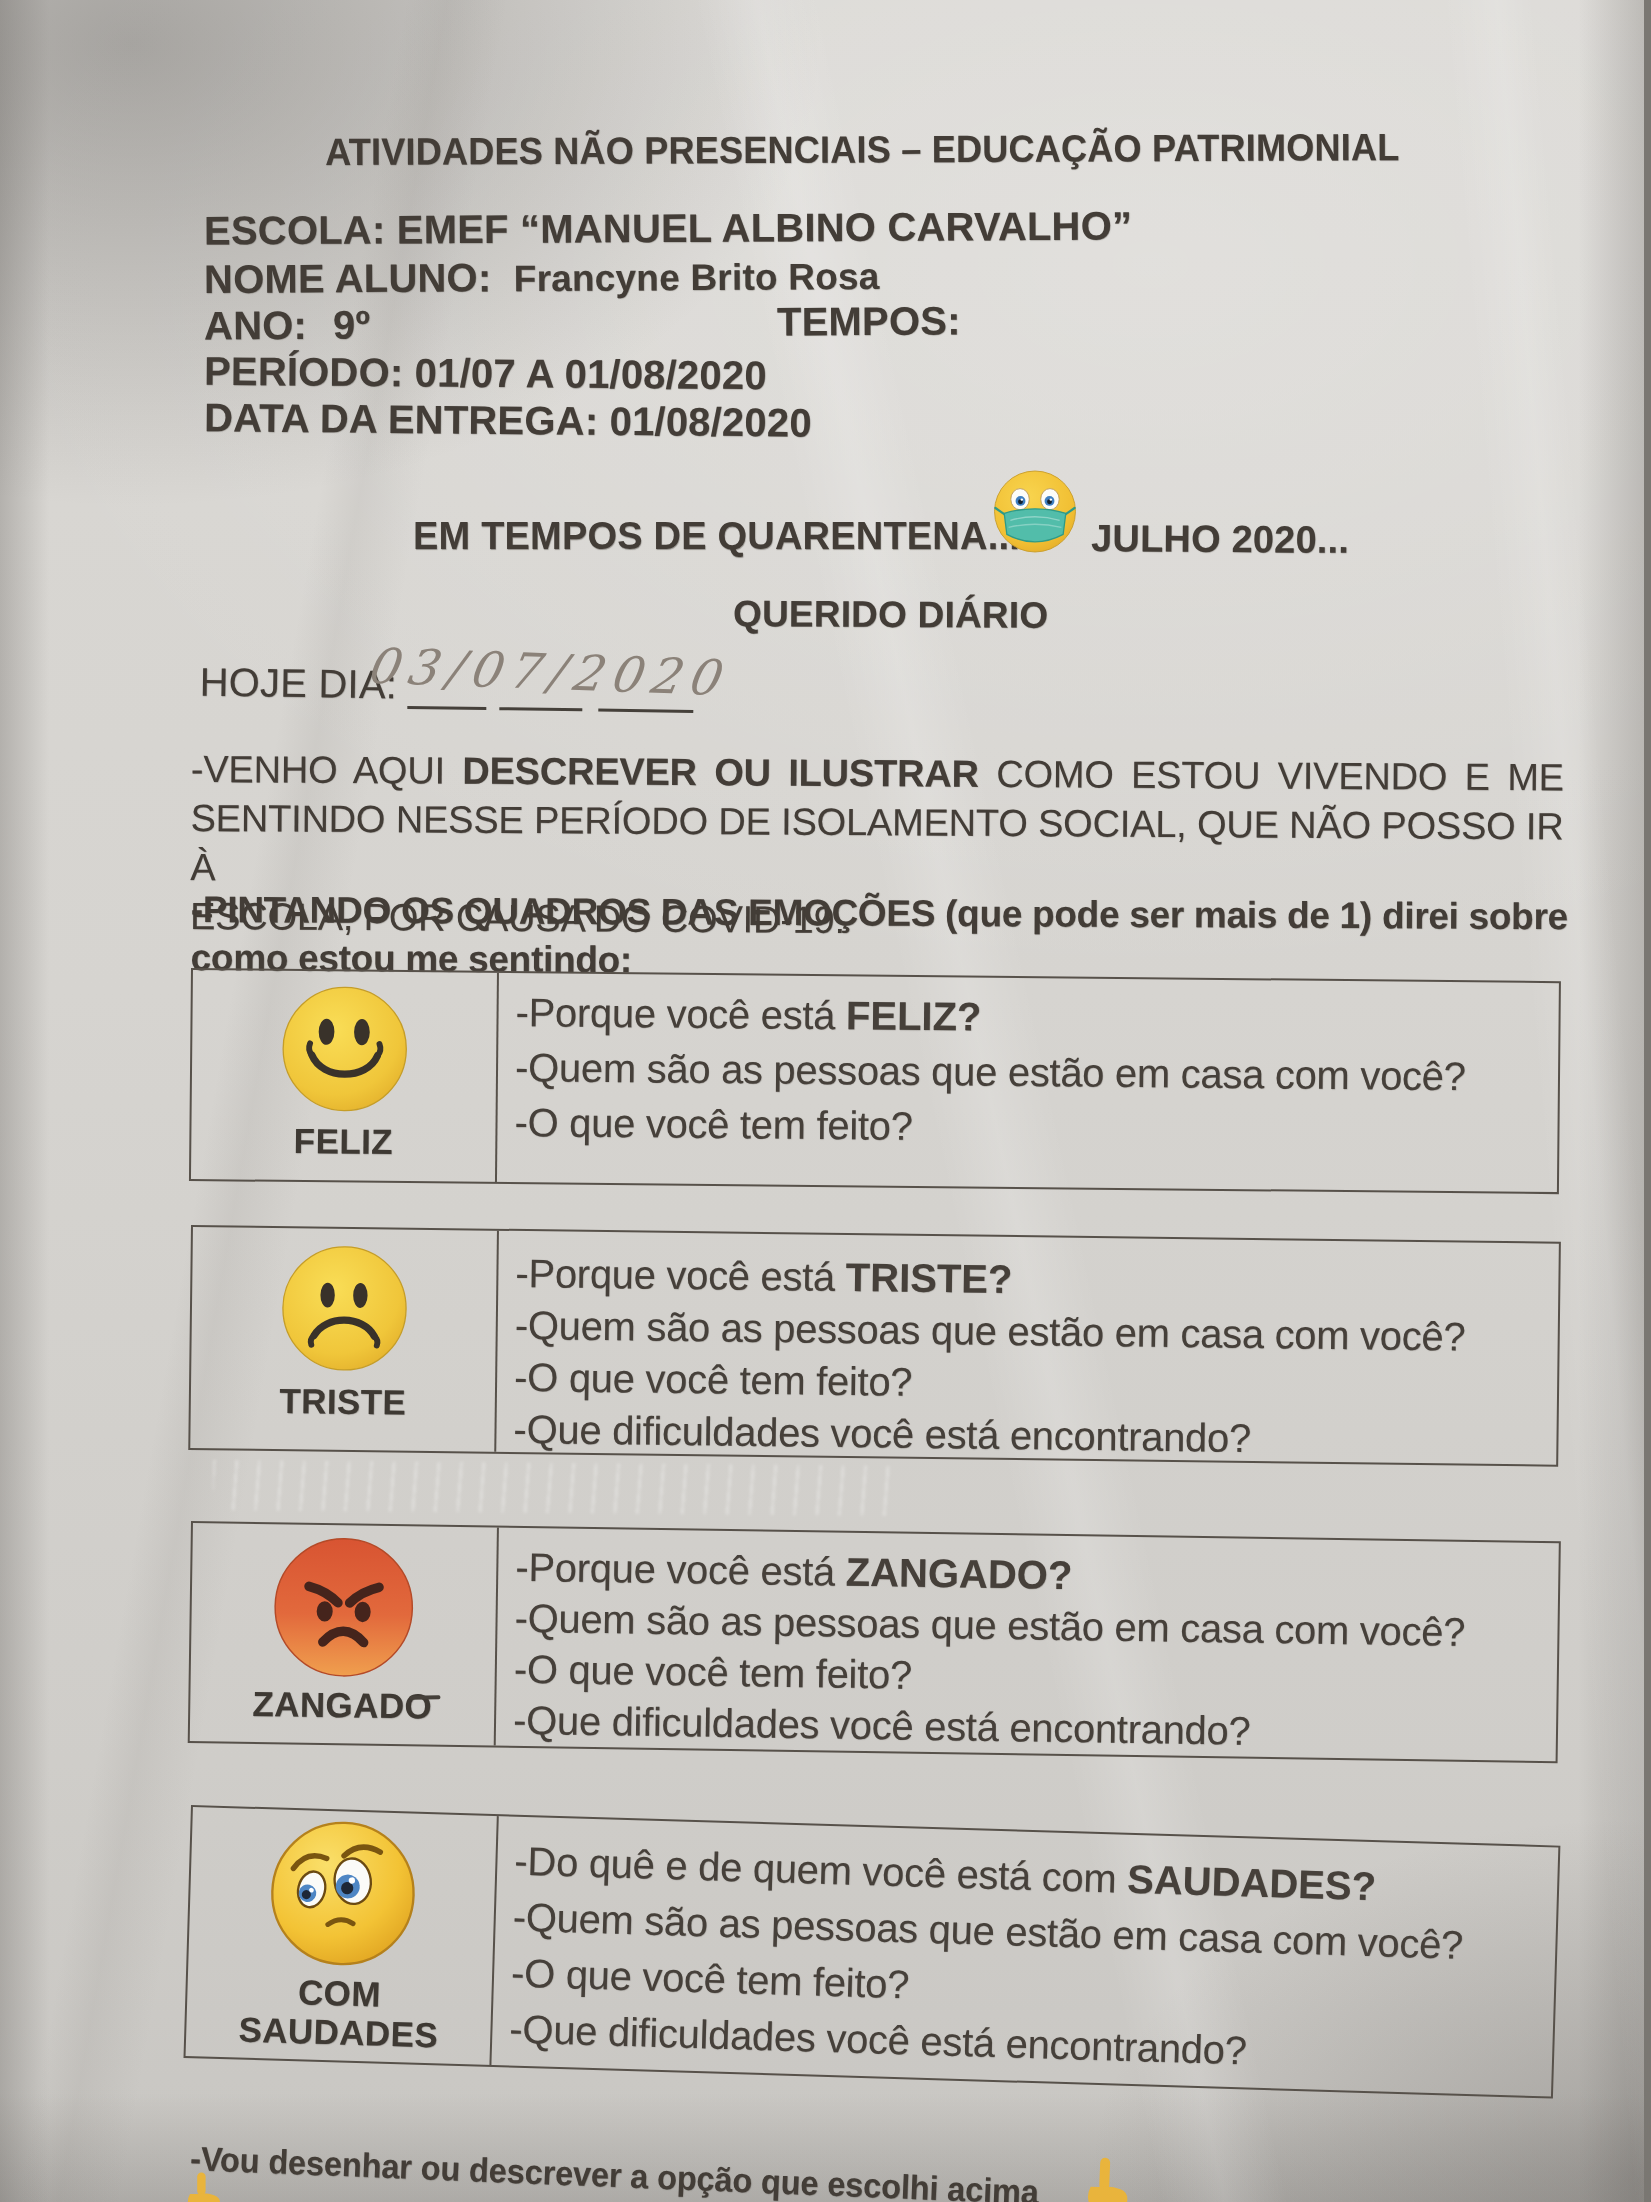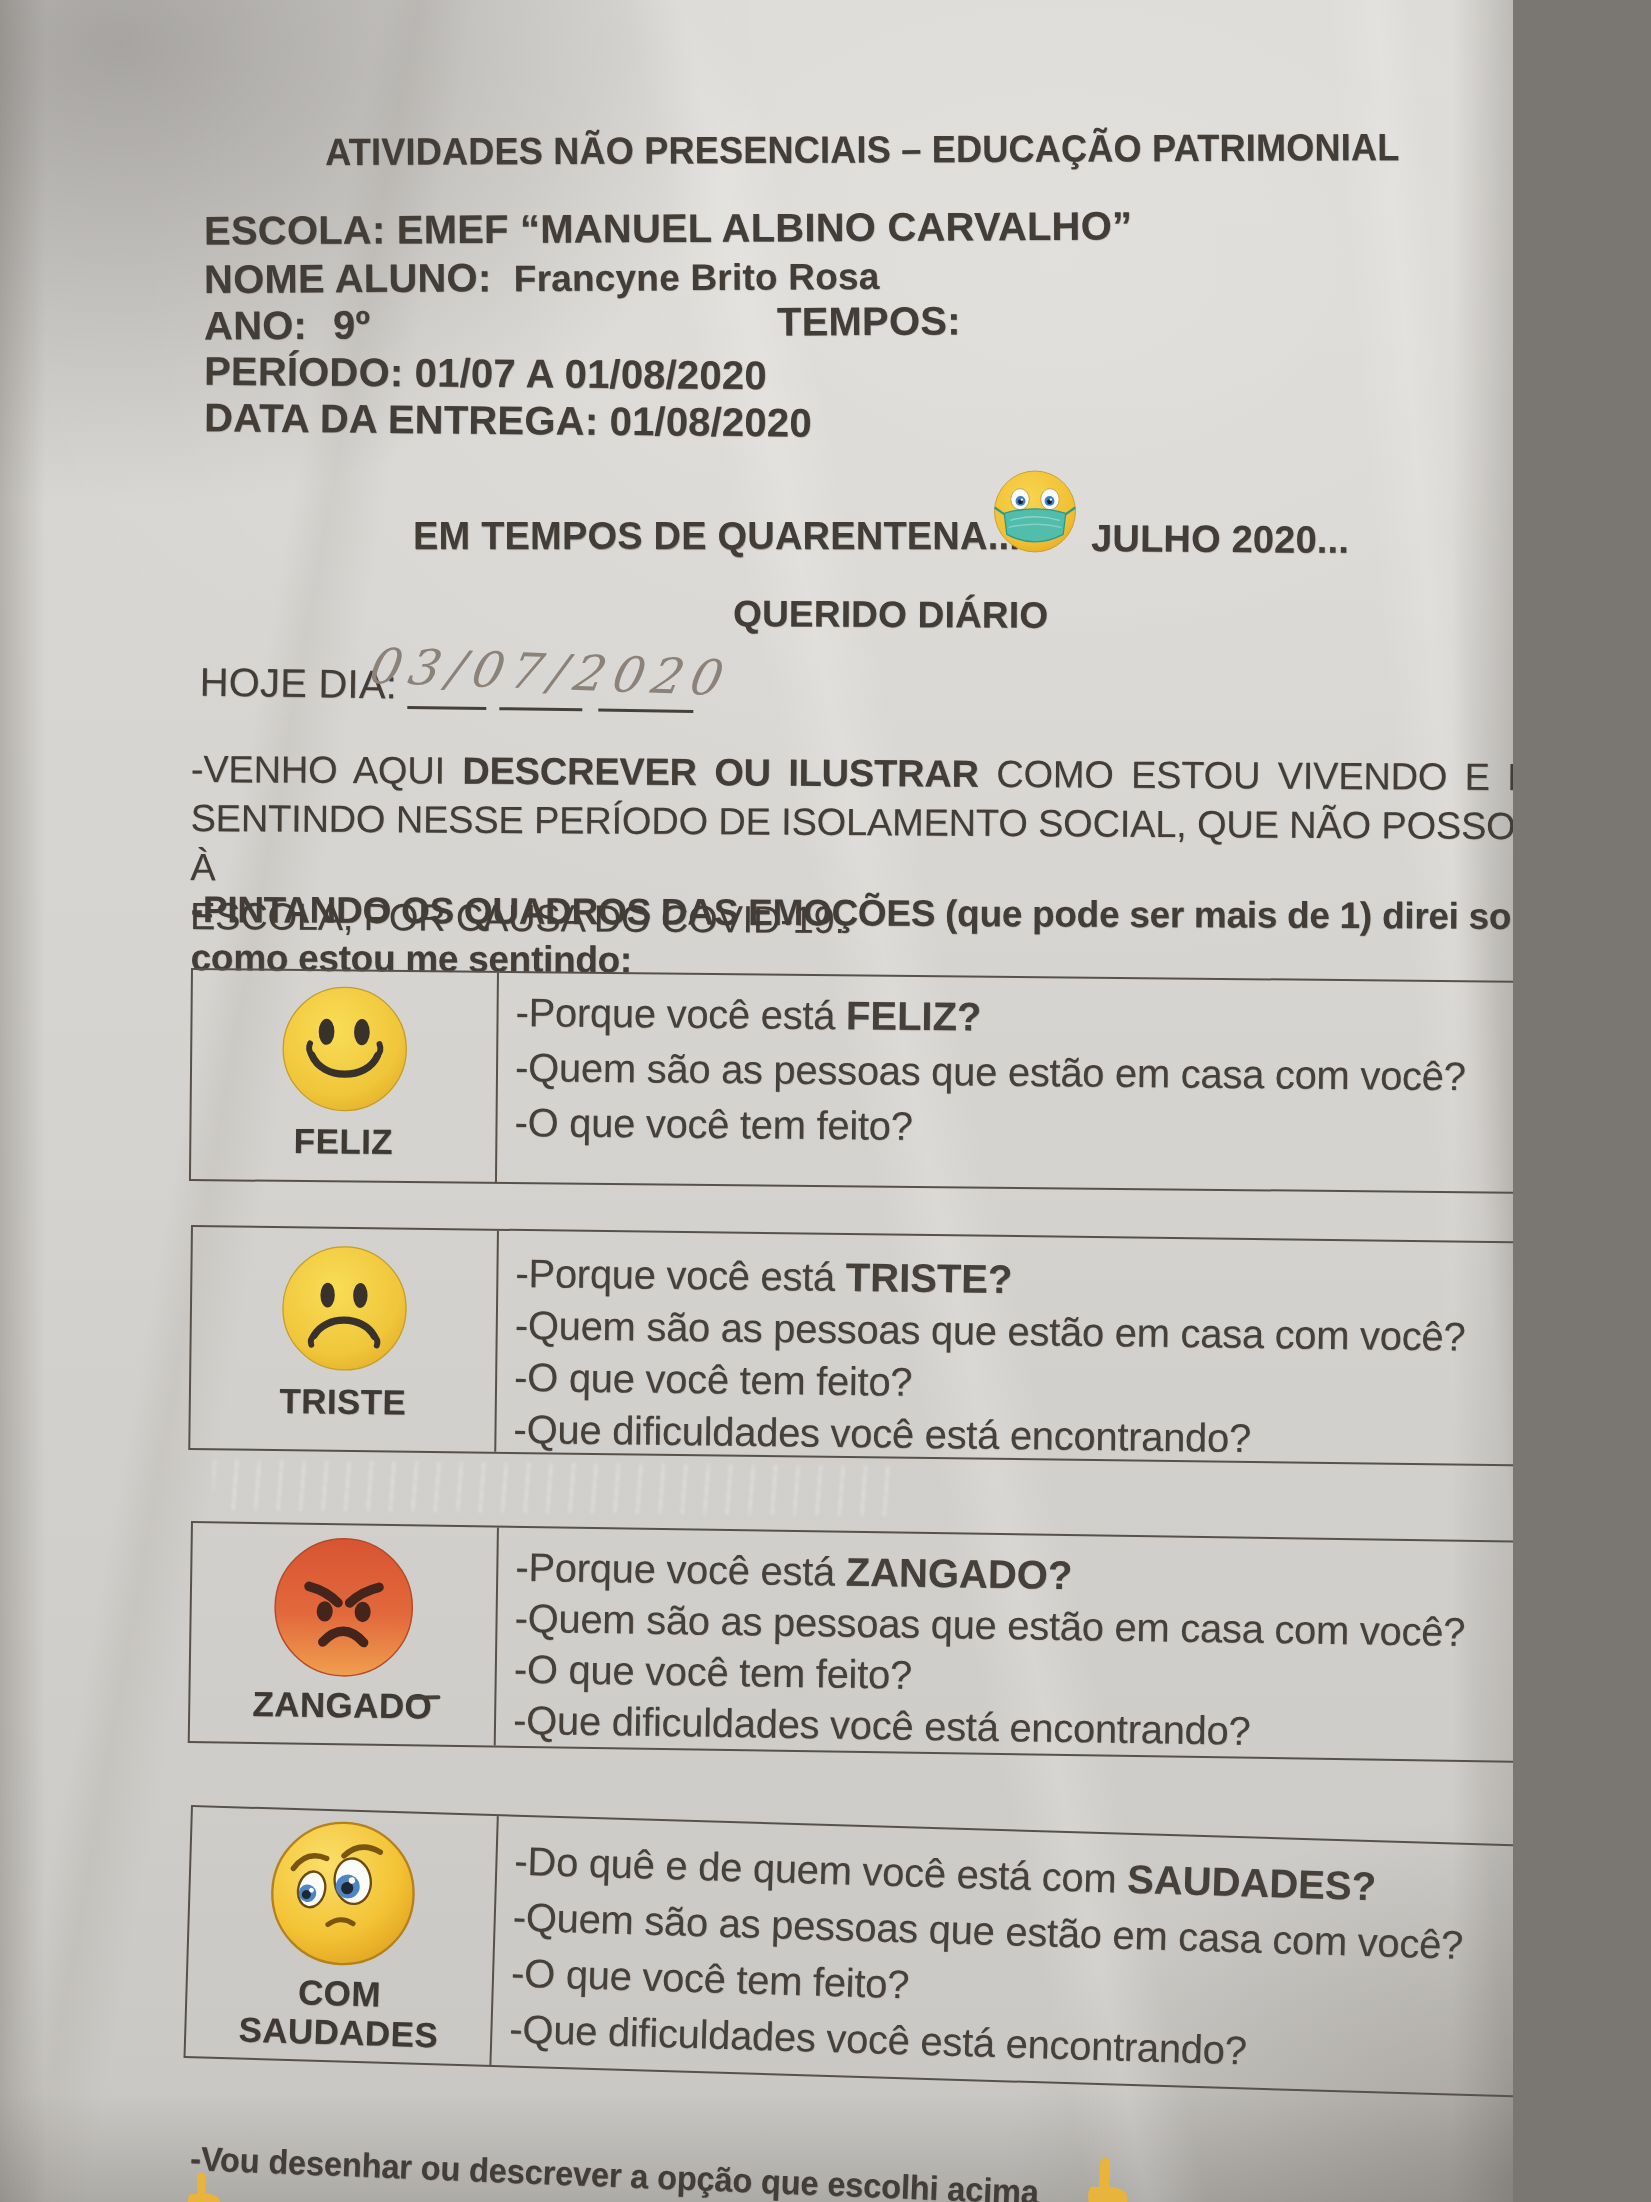--- a/index.html
+++ b/index.html
@@ -1,26 +1,27 @@
 <!DOCTYPE html>
 <html style="font-size:13.8px"><head>
 <meta charset="utf-8">
 <style>
   html,body{margin:0;padding:0;background:#7a7772;}
   .page{
-    position:relative;width:1513px;height:2203px;overflow:hidden;
+    position:relative;width:1636px;height:2203px;overflow:hidden;
     font-family:"Liberation Sans",sans-serif;color:#433d37;
     background:
       radial-gradient(60% 30% at 8% 2%, rgba(88,85,82,.40), rgba(88,85,82,0) 70%),
       radial-gradient(45% 22% at 100% 99%, rgba(92,88,84,.34), rgba(92,88,84,0) 75%),
       linear-gradient(90deg, rgba(96,92,88,.30) 0%, rgba(96,92,88,0) 3%),
       linear-gradient(270deg, rgba(96,92,88,.26) 0%, rgba(96,92,88,0) 4%),
       linear-gradient(0deg, rgba(86,82,78,.24) 0%, rgba(86,82,78,0) 5%),
       radial-gradient(120% 55% at 70% 12%, rgba(255,255,255,.22), rgba(255,255,255,0) 60%),
       linear-gradient(180deg,#dad8d4 0%,#d6d4d0 45%,#cfcdc9 80%,#c8c6c2 100%);
+    padding-left: 8px;
   }
   .crease{position:absolute;inset:0;pointer-events:none;}
   .crease.c1{background:linear-gradient(78deg, transparent 55%, rgba(255,255,255,.16) 58%, transparent 61%);}
   .crease.c2{background:linear-gradient(100deg, transparent 20%, rgba(120,115,110,.10) 22%, transparent 25%),
              linear-gradient(265deg, transparent 6%, rgba(255,255,255,.14) 8%, transparent 11%);}
   .abs{position:absolute;}
   .ln{position:absolute;white-space:nowrap;font-weight:bold;font-size:40px;letter-spacing:0.2px;
       text-shadow:0.5px 0.5px 0.9px rgba(62,57,52,.45);}
   .reg{font-weight:normal;}
   .title{left:325px;top:131px;font-size:38px;transform:scaleX(.95) rotate(-.25deg);transform-origin:left top;}

